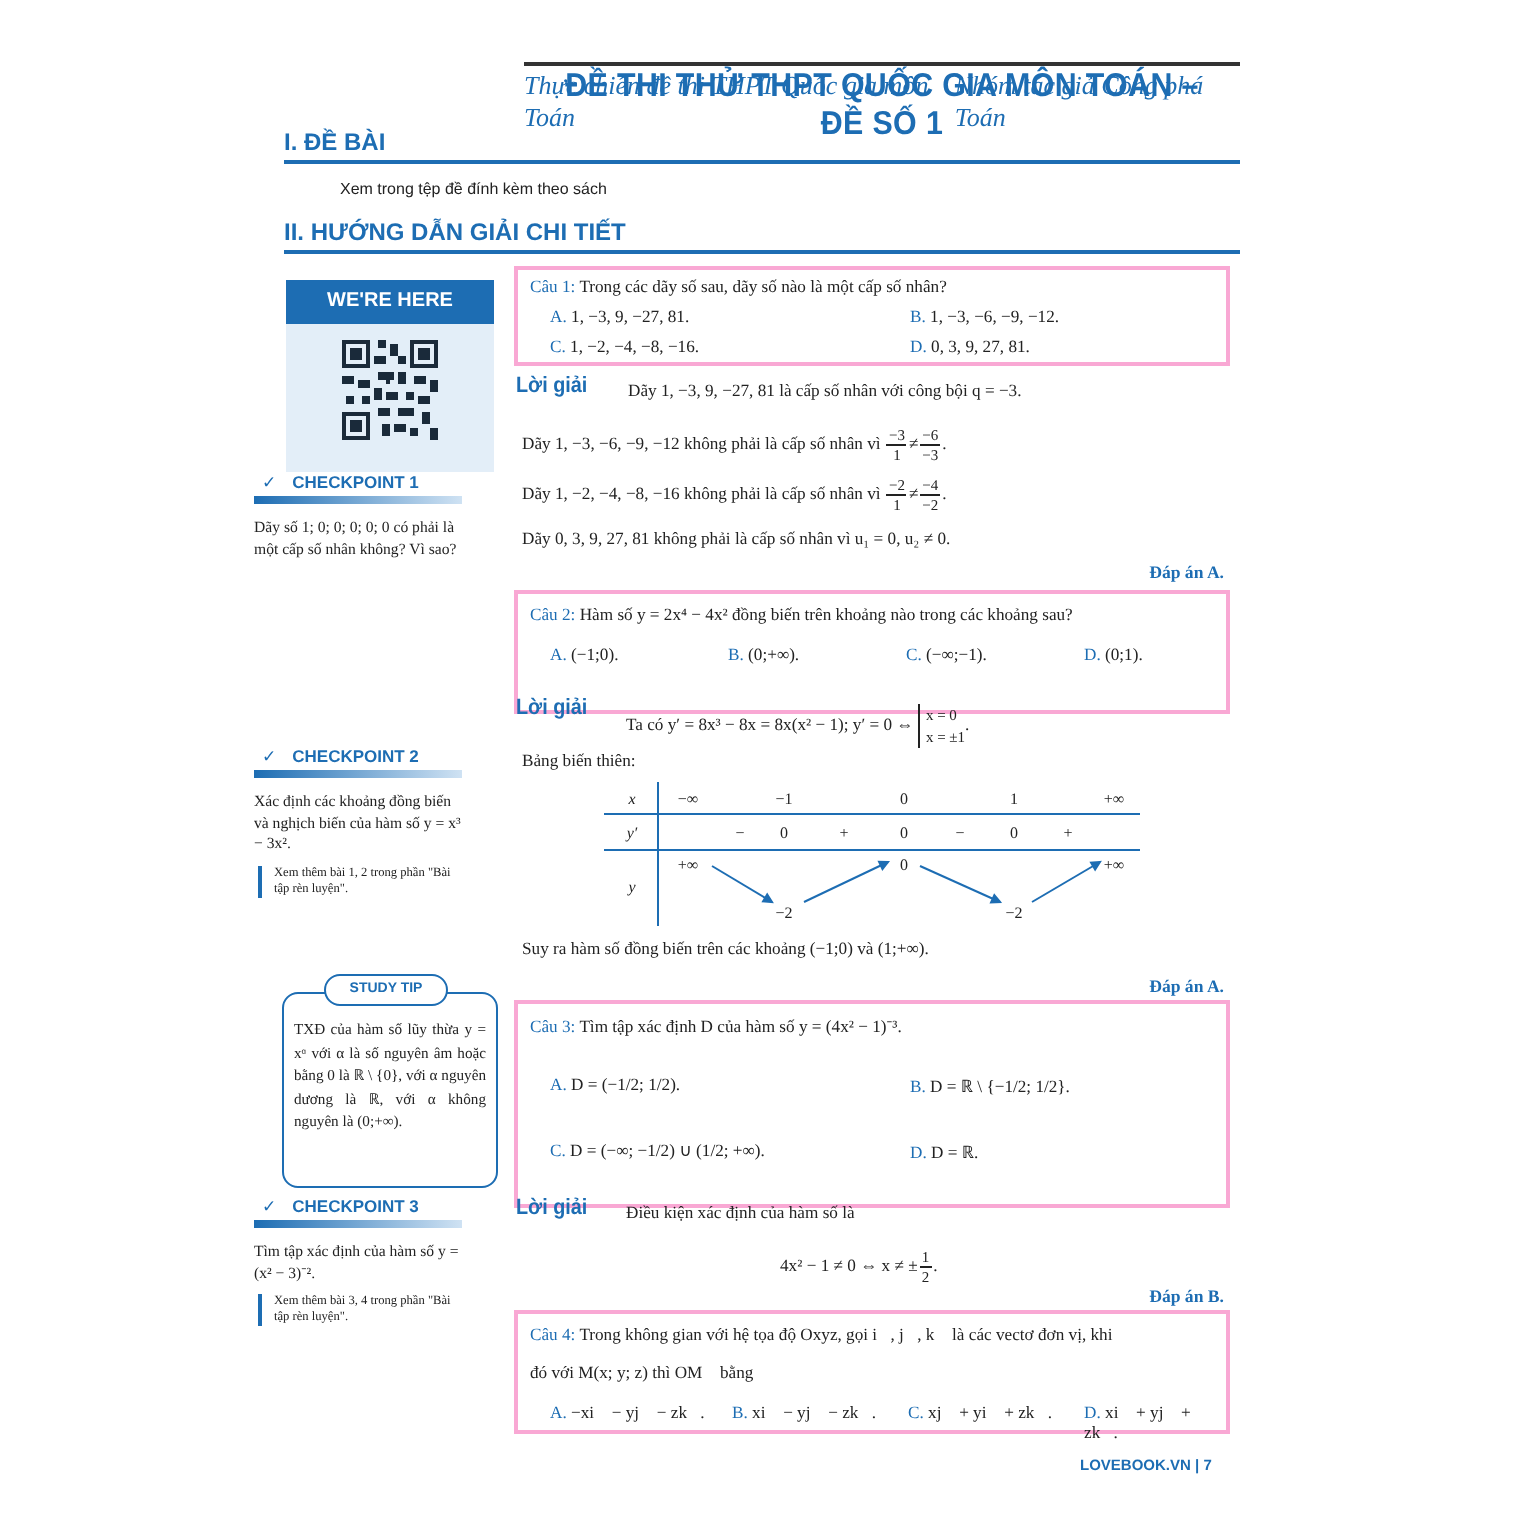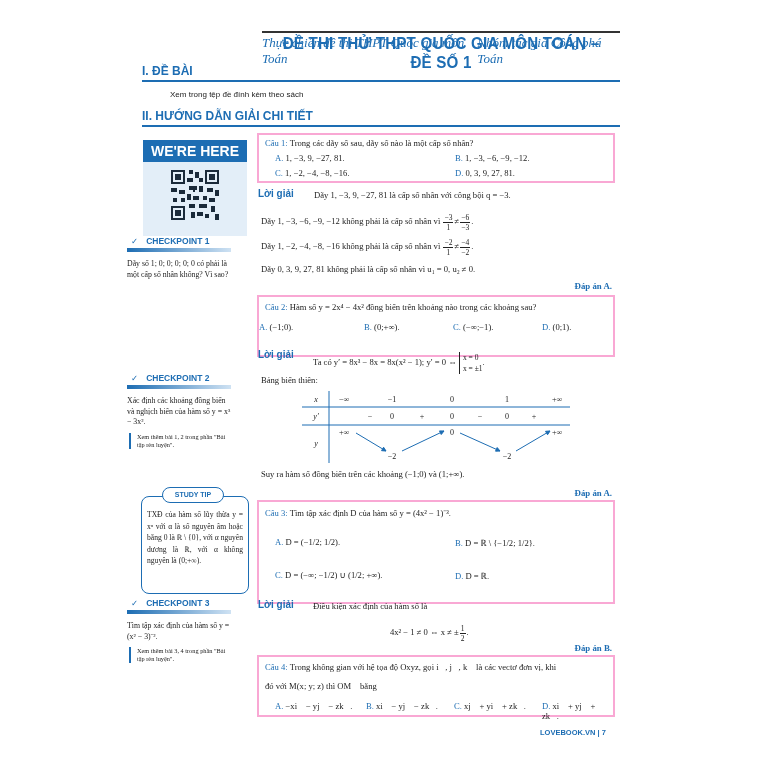--- a/index.html
+++ b/index.html
@@ -14,21 +14,21 @@
                color:#1d6db3; letter-spacing:0.2px; transform:scaleX(0.92); }
   .sec { position:absolute; left:142px; font-family:"Liberation Sans", sans-serif; font-weight:bold;
          font-size:12px; color:#1d6db3; }
   .sec-line { position:absolute; left:142px; width:478px; height:1.5px; background:#1d6db3; }
   .sec1-body { position:absolute; left:170px; top:90px; font-family:"Liberation Sans", sans-serif;
                font-size:8px; color:#222; }
 
   
   .here { position:absolute; left:143px; top:140px; width:104px; height:96px; background:#e3eef8; }
   .here-head { height:22px; background:#1d6db3; color:#fff; font-family:"Liberation Sans", sans-serif;
-               font-weight:bold; font-size:14px; text-align:center; line-height:22px; }
+               font-weight:bold; font-size:10px; text-align:center; line-height:22px; }
   .qr { position:absolute; left:26px; top:28px; width:52px; height:54px; }
   .cp { position:absolute; left:127px; width:104px; }
   .cp-head { font-family:"Liberation Sans", sans-serif; font-weight:bold; font-size:8.5px; color:#1d6db3;
              padding-left:4px; }
   .cp-head .chk { color:#1d6db3; margin-right:8px; font-weight:normal; }
   .cp-bar { height:4px; margin-top:2px; background:linear-gradient(to right, #1d6db3, #cfe2f3); }
   .cp-text { font-size:7.8px; line-height:10.5px; margin-top:7px; color:#222; }
   .cp-note { font-size:6.3px; line-height:8px; margin-top:5px; padding-left:6px; border-left:2.5px solid #1d6db3; margin-left:2px; }
   .tip { position:absolute; left:141px; top:496px; width:106px; height:96px;
          border:1.5px solid #1d6db3; border-radius:8px; background:#fff; }
@@ -155,21 +155,21 @@
   </div>
   <div class="txt" style="left:261px;top:238px">
     <span>Dãy 1, −2, −4, −8, −16 không phải là cấp số nhân vì</span>
     <span class="frac"><span class="n">−2</span><span class="d">1</span></span>≠<span class="frac"><span class="n">−4</span><span class="d">−2</span></span>.
   </div>
   <div class="txt" style="left:261px;top:264px">Dãy 0, 3, 9, 27, 81 không phải là cấp số nhân vì u₁ = 0, u₂ ≠ 0.</div>
   <div class="ans" style="top:281px">Đáp án A.</div>
 
   <div class="qbox" style="top:295px;height:62px">
     <div class="q" style="top:5px"><span class="qlabel">Câu 2:</span> <span>Hàm số y = 2x⁴ − 4x² đồng biến trên khoảng nào trong các khoảng sau?</span></div>
-    <div class="opt" style="left:0;top:25px"><span class="ol">A.</span> <span>(−1;0).</span></div>
+    <div class="opt" style="left:16px;top:25px"><span class="ol">A.</span> <span>(−1;0).</span></div>
     <div class="opt" style="left:105px;top:25px"><span class="ol">B.</span> <span>(0;+∞).</span></div>
     <div class="opt" style="left:194px;top:25px"><span class="ol">C.</span> <span>(−∞;−1).</span></div>
     <div class="opt" style="left:283px;top:25px"><span class="ol">D.</span> <span>(0;1).</span></div>
   </div>
   <div class="sol-label" style="top:348px">Lời giải</div>
   <div class="txt" style="left:313px;top:352px">
     <span>Ta có y′ = 8x³ − 8x = 8x(x² − 1); y′ = 0 ⇔</span>
     <span style="display:inline-block;vertical-align:middle;border-left:1px solid #222;padding-left:3px;font-size:7.5px;line-height:11px"><span style="display:block">x = 0</span><span style="display:block">x = ±1</span></span>.
   </div>
   <div class="txt" style="left:261px;top:375px">Bảng biến thiên:</div>

